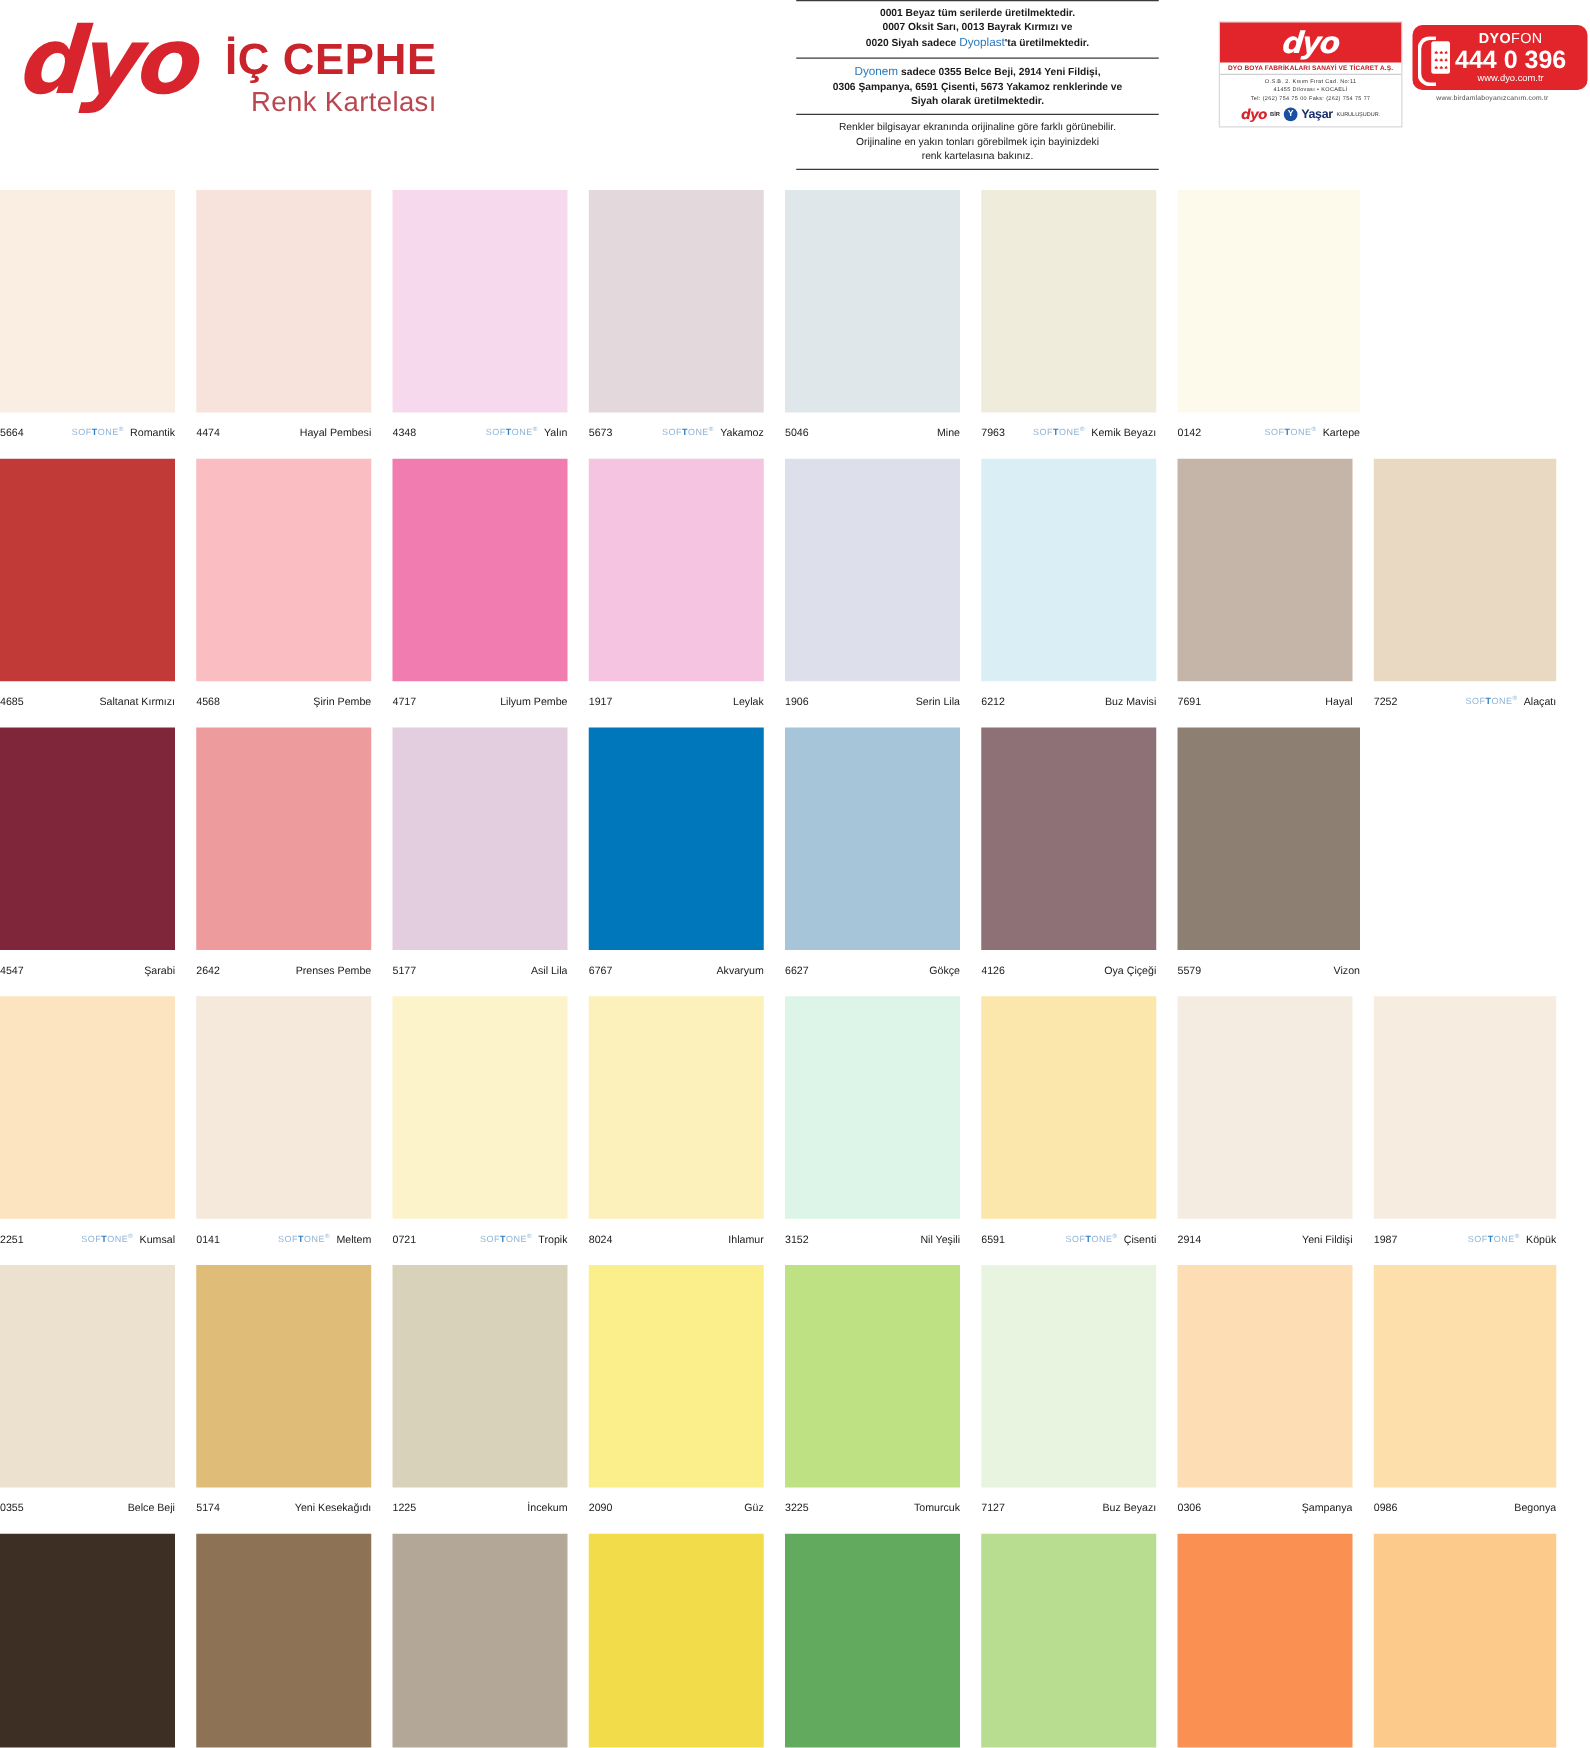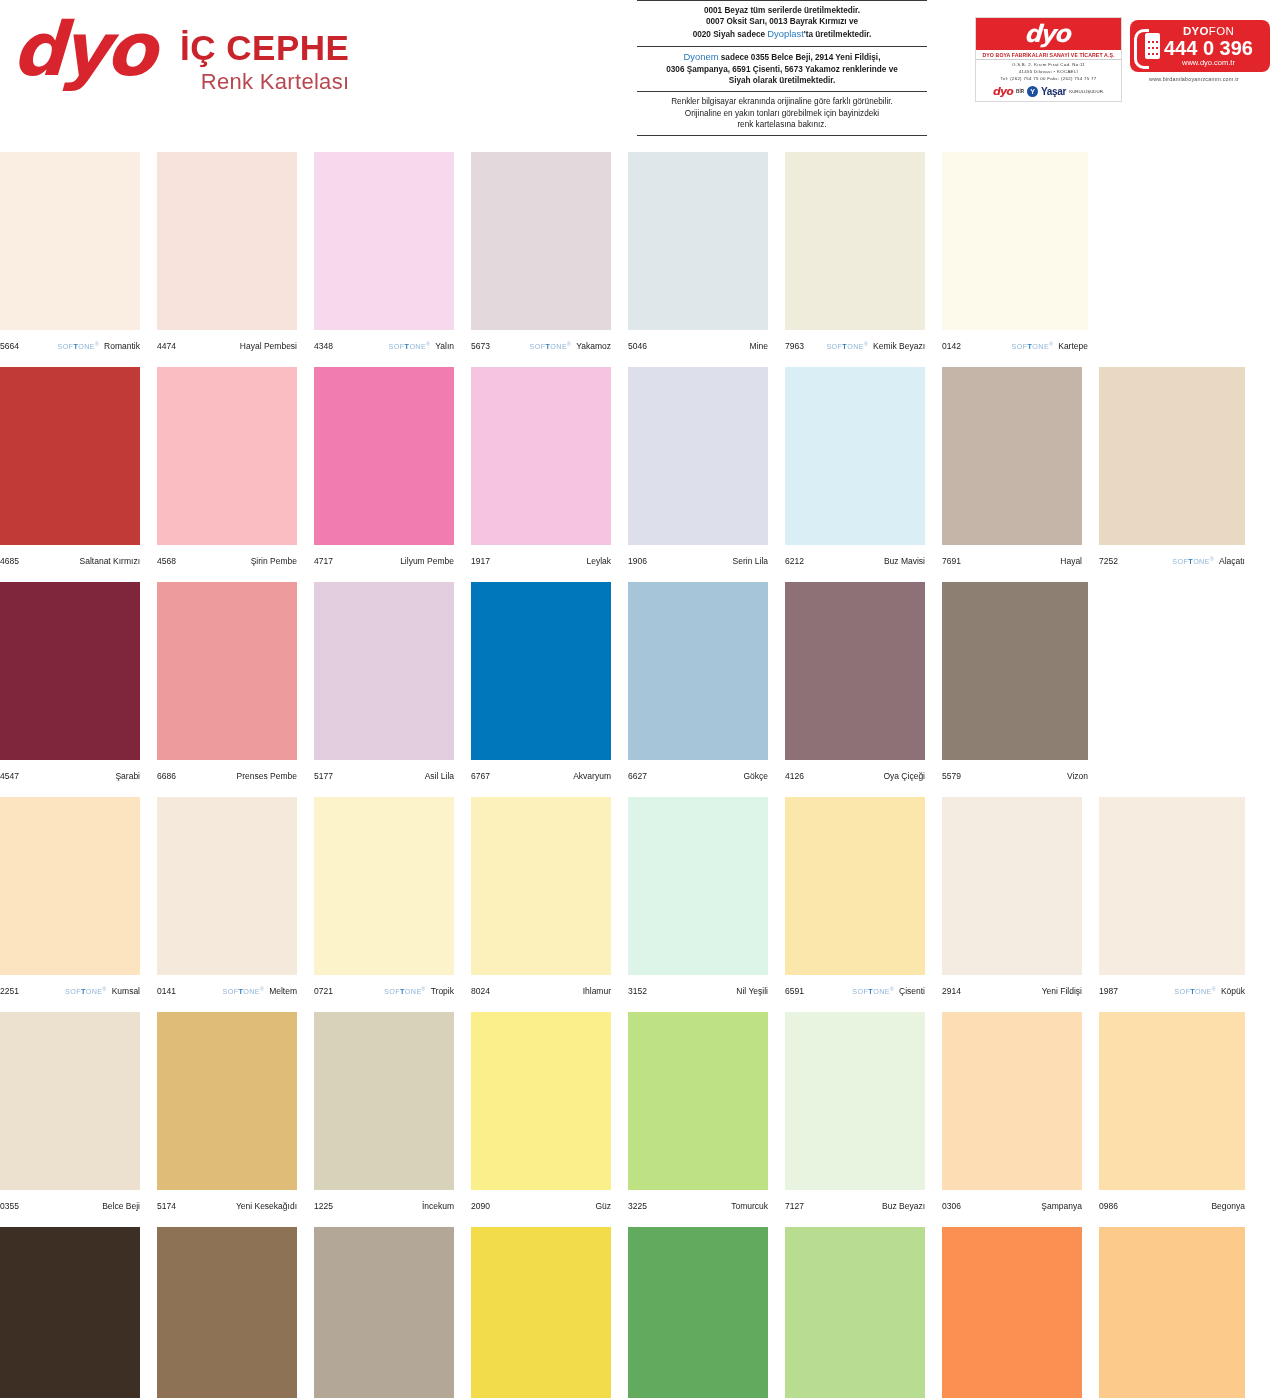--- a/index.html
+++ b/index.html
@@ -455,21 +455,21 @@
         <div class="swatch" style="background: rgb(128, 38, 59);"></div>
         <div class="labels">
           <span class="lbl-code">4547</span>
           <span class="lbl-spacer"></span>
           <span class="lbl-name">Şarabi</span>
         </div>
       </div>
       <div class="cell">
         <div class="swatch" style="background: rgb(238, 155, 157);"></div>
         <div class="labels">
-          <span class="lbl-code">6686</span>
+          <span class="lbl-code">2642</span>
           <span class="lbl-spacer"></span>
           <span class="lbl-name">Prenses Pembe</span>
         </div>
       </div>
       <div class="cell">
         <div class="swatch" style="background: rgb(227, 206, 224);"></div>
         <div class="labels">
           <span class="lbl-code">5177</span>
           <span class="lbl-spacer"></span>
           <span class="lbl-name">Asil Lila</span>

